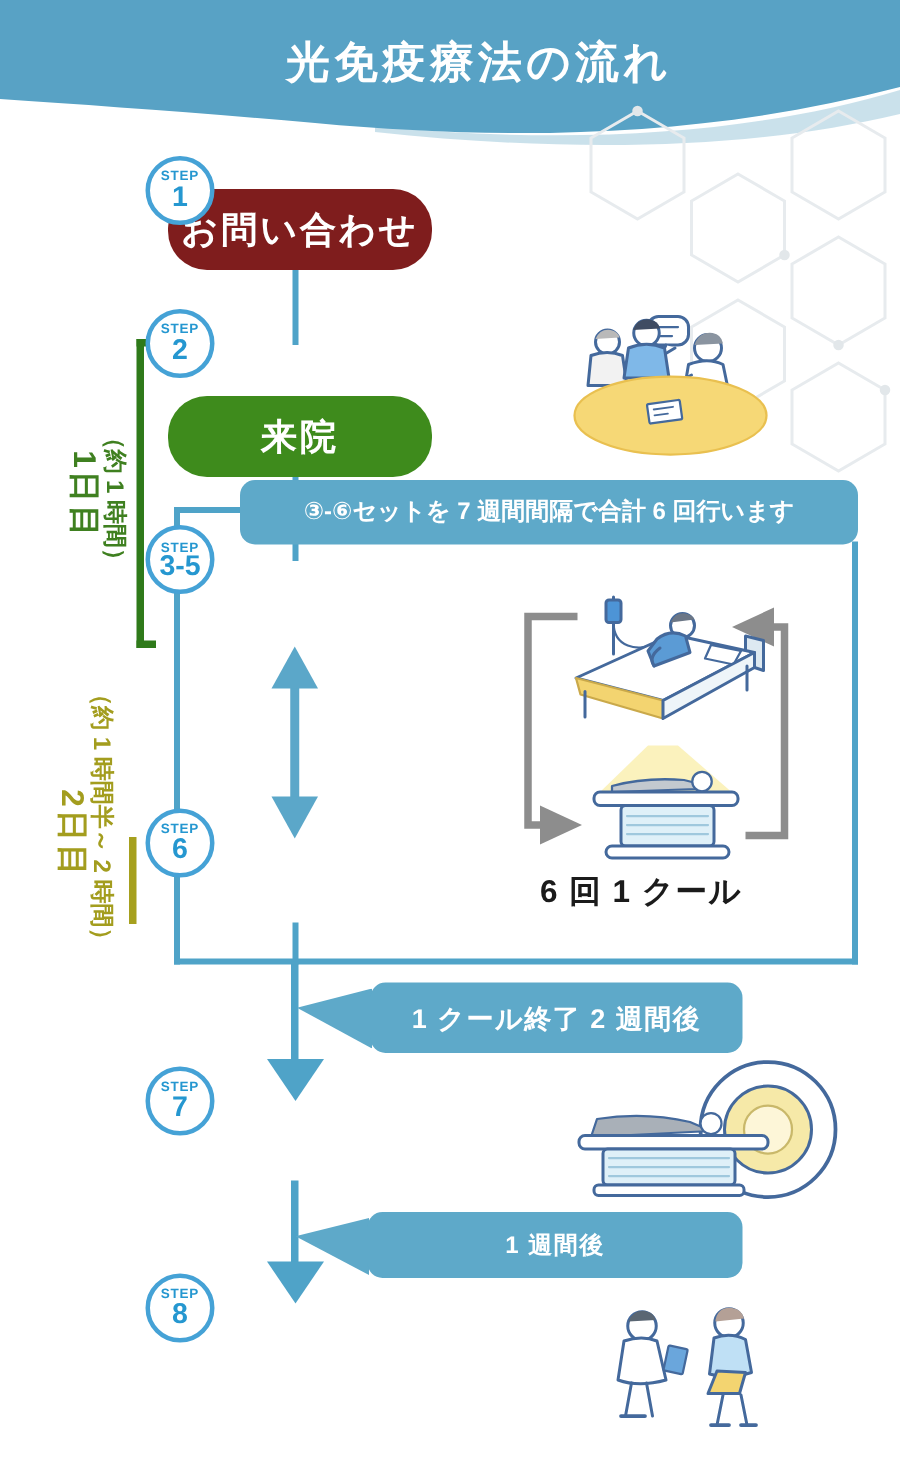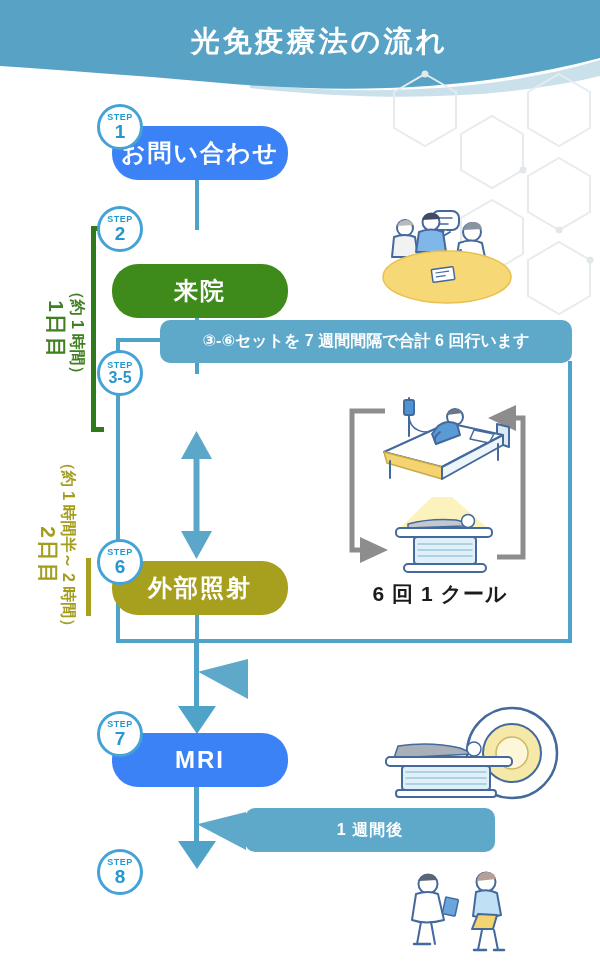--- a/index.html
+++ b/index.html
@@ -4,45 +4,45 @@
 <style>
   html,body{margin:0;padding:0;background:#fff;}
   .page{position:relative;width:600px;height:971px;overflow:hidden;background:#fff;
         font-family:"Liberation Sans","DejaVu Sans",sans-serif;}
   .bg{position:absolute;left:0;top:0;z-index:0;}
   .title{position:absolute;left:0;right:0;top:22px;margin:0;text-align:center;
          color:#fff;font-size:29px;font-weight:bold;letter-spacing:3px;z-index:2;padding-left:39px;}
   .step-box{position:absolute;left:112px;width:176px;height:54px;border-radius:26px;
             color:#fff;font-weight:bold;font-size:24px;letter-spacing:2px;
             display:flex;align-items:center;justify-content:center;z-index:2;}
-  .gray{background:#3b82f6;} .green{background:#3e8b1c;margin-top:36px;} .olive{background:#a6a01e;}
+  .gray{background:#7f1d1d;} .green{background:#3e8b1c;margin-top:36px;} .olive{background:#a6a01e;}
   .badge{position:absolute;left:97px;width:46px;height:46px;border-radius:50%;
          background:#fff;border:3px solid #45a2d6;box-sizing:border-box;z-index:3;
          display:flex;flex-direction:column;align-items:center;justify-content:center;
          color:#2597d0;font-weight:bold;}
   .badge .st{font-size:9px;line-height:9px;letter-spacing:.5px;}
   .badge .num{font-size:19px;line-height:20px;}
-  .badge .num.small{font-size:16px;line-height:16px;}
+  .badge .num.small{font-size:19px;line-height:16px;}
   .callout{position:absolute;background:#5ea9c9;border-radius:10px;color:#fff;
            font-weight:bold;display:flex;align-items:center;justify-content:center;z-index:2;}
   #callout-cycle{left:160px;top:320px;width:412px;height:43px;font-size:16px;}
   #callout-course{left:247px;top:655px;width:248px;height:47px;font-size:18px;letter-spacing:1px;}
   #callout-week{left:245px;top:808px;width:250px;height:44px;font-size:16px;letter-spacing:1px;}
   .tail{position:absolute;background:#5ea9c9;z-index:2;}
   #tail-course{left:198px;top:659px;width:50px;height:40px;
                clip-path:polygon(100% 0,100% 100%,0 32%);}
   #tail-week{left:197px;top:812px;width:49px;height:38px;
              clip-path:polygon(100% 0,100% 100%,0 32%);}
   .vlabel{position:absolute;white-space:nowrap;text-align:center;font-weight:bold;
           transform:rotate(90deg);transform-origin:center center;z-index:1;}
   #day1-label{left:8px;top:316px;width:96px;font-size:21px;color:#3f8020;letter-spacing:2px;}
   #day1-dur{left:-9px;top:322px;width:170px;font-size:16px;color:#3f8020;}
   #day2-label{left:0px;top:542px;width:96px;font-size:21px;color:#a39d1e;letter-spacing:2px;}
   #day2-dur{left:-45px;top:534px;width:224px;font-size:16px;color:#a39d1e;}
-  .cycle-caption{position:absolute;left:360px;top:580px;width:160px;text-align:center;
+  .cycle-caption{position:absolute;left:360px;top:580px;width:160px;text-align:left;
                  font-size:21px;font-weight:bold;color:#1b1b1b;letter-spacing:1px;z-index:1;}
 </style>
 </head>
 <body>
 
 <div class="page">
 
   <svg class="bg" width="600" height="971" viewBox="0 0 600 971">
 
     <g>
@@ -205,25 +205,24 @@
     <span class="st">STEP</span>
     <span class="num">7</span>
   </div>
   <div class="badge" style="top:849px">
     <span class="st">STEP</span>
     <span class="num">8</span>
   </div>
 
   <div class="step-box gray" style="top:126px">お問い合わせ</div>
   <div class="step-box green" style="top:228px">来院</div>
-  <div class="step-box olive" style="top:561px">外部照射</div>
-  <div class="step-box gray" style="top:733px">MRI</div>
 
   <div class="callout" id="callout-cycle">③-⑥セットを 7 週間間隔で合計 6 回行います</div>
   <div class="tail" id="tail-course"></div>
+  <div class="callout" id="callout-course">1 クール終了 2 週間後</div>
   <div class="tail" id="tail-week"></div>
   <div class="callout" id="callout-week">1 週間後</div>
 
   <div class="vlabel" id="day1-label">1日目</div>
   <div class="vlabel" id="day1-dur">（約 1 時間）</div>
   <div class="vlabel" id="day2-label">2日目</div>
   <div class="vlabel" id="day2-dur">（約 1 時間半～ 2 時間）</div>
 
   <div class="cycle-caption">6 回 1 クール</div>
 

